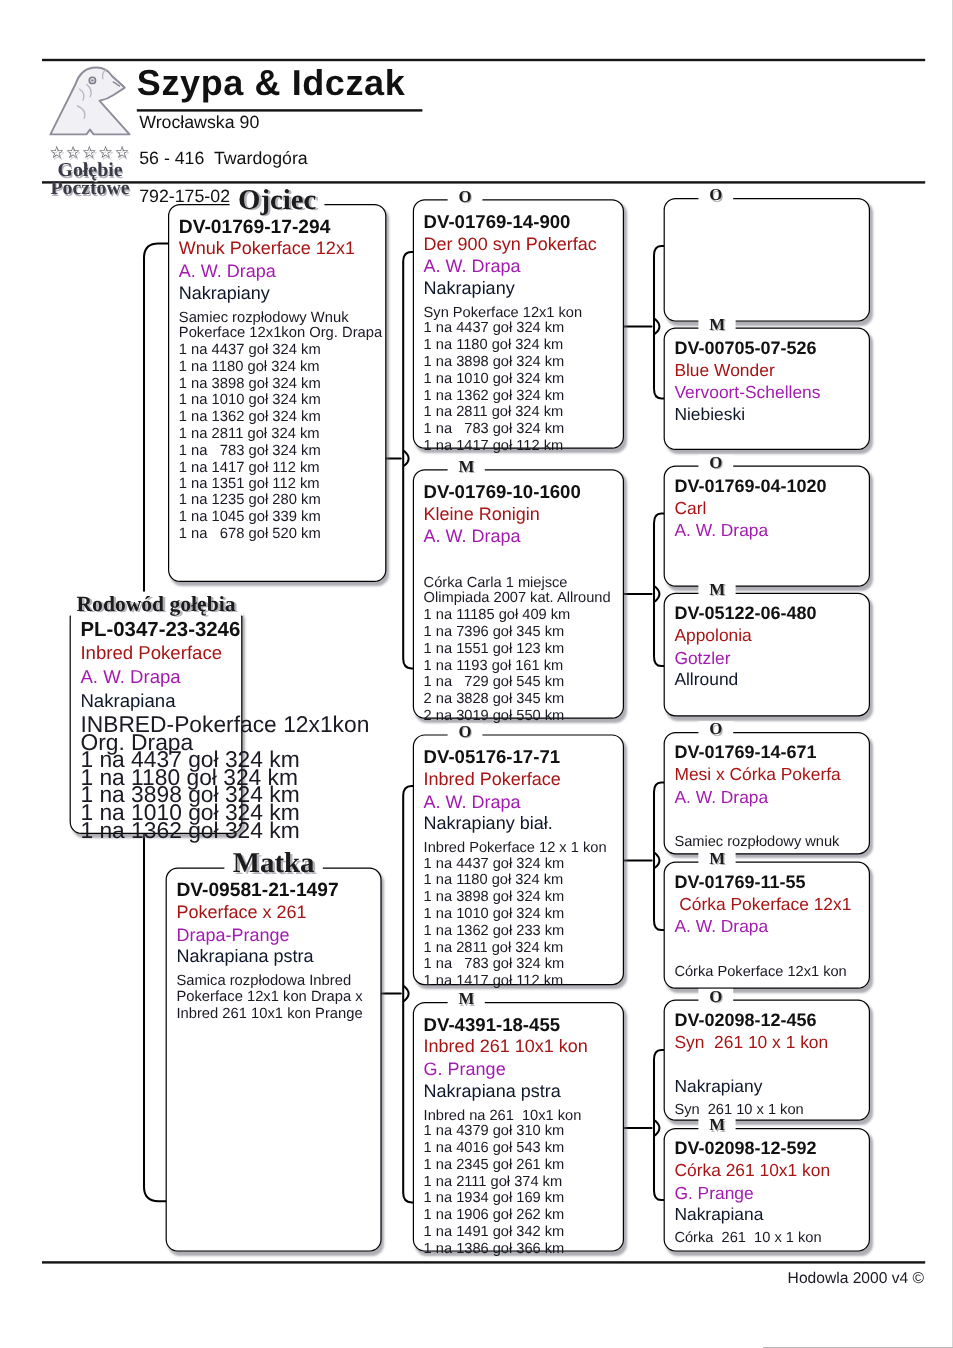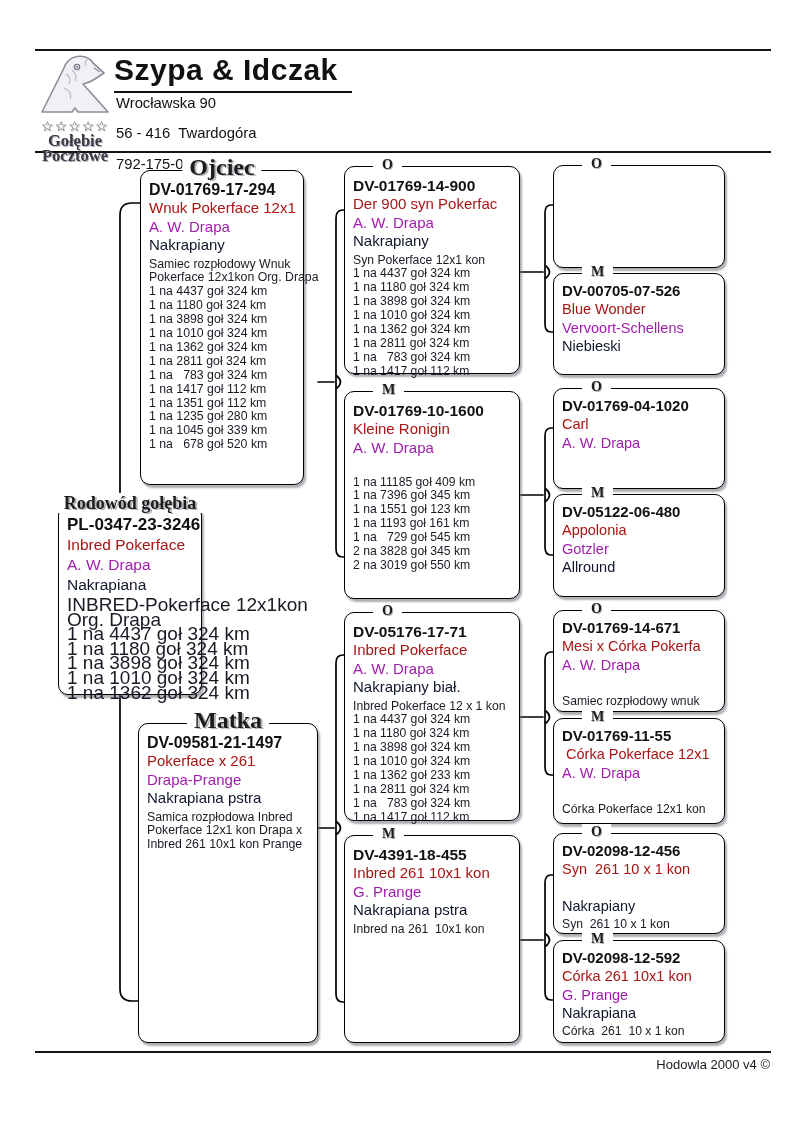--- a/index.html
+++ b/index.html
@@ -100,21 +100,21 @@
       <path d="M546,489 Q553,495 546,501"></path>
       <path d="M553,652 H551 Q545,652 545,660 V767 Q545,775 551,775 H553"></path>
       <path d="M520,717 H543"></path>
       <path d="M546,711 Q553,717 546,723"></path>
       <path d="M553,875 H551 Q545,875 545,883 V992 Q545,1000 551,1000 H553"></path>
       <path d="M520,940 H543"></path>
       <path d="M546,934 Q553,940 546,946"></path>
     </g>
   </svg>
 
-  <div class="pbox col-a" style="left:140px;top:170px;width:164px;height:315px;">
+  <div class="pbox col-a" style="left:140px;top:170px;width:182px;height:315px;">
     <div class="box-label big">Ojciec</div>
     <div class="ring">DV-01769-17-294</div>
     <div class="ln name">Wnuk Pokerface 12x1</div>
     <div class="ln breeder">A. W. Drapa</div>
     <div class="ln pcolor">Nakrapiany</div>
     <div class="desc">Samiec rozpłodowy Wnuk
 Pokerface 12x1kon Org. Drapa</div>
     <div class="results">1 na 4437 goł 324 km
 1 na 1180 goł 324 km
 1 na 3898 goł 324 km
@@ -171,20 +171,22 @@
 1 na   783 goł 324 km
 1 na 1417 goł 112 km</div>
   </div>
 
   <div class="pbox col-b" style="left:344px;top:391px;width:176px;height:208px;">
     <div class="box-label om">M</div>
     <div class="ring">DV-01769-10-1600</div>
     <div class="ln name">Kleine Ronigin</div>
     <div class="ln breeder">A. W. Drapa</div>
     <div class="ln pcolor"></div>
+    <div class="desc">Córka Carla 1 miejsce
+Olimpiada 2007 kat. Allround</div>
     <div class="results">1 na 11185 goł 409 km
 1 na 7396 goł 345 km
 1 na 1551 goł 123 km
 1 na 1193 goł 161 km
 1 na   729 goł 545 km
 2 na 3828 goł 345 km
 2 na 3019 goł 550 km</div>
   </div>
 
   <div class="pbox col-b" style="left:344px;top:612px;width:176px;height:209px;">
@@ -204,20 +206,28 @@
 1 na 1417 goł 112 km</div>
   </div>
 
   <div class="pbox col-b" style="left:344px;top:835px;width:176px;height:208px;">
     <div class="box-label om">M</div>
     <div class="ring">DV-4391-18-455</div>
     <div class="ln name">Inbred 261 10x1 kon</div>
     <div class="ln breeder">G. Prange</div>
     <div class="ln pcolor">Nakrapiana pstra</div>
     <div class="desc">Inbred na 261  10x1 kon</div>
+    <div class="results">1 na 4379 goł 310 km
+1 na 4016 goł 543 km
+1 na 2345 goł 261 km
+1 na 2111 goł 374 km
+1 na 1934 goł 169 km
+1 na 1906 goł 262 km
+1 na 1491 goł 342 km
+1 na 1386 goł 366 km</div>
   </div>
 
   <div class="pbox col-c" style="left:553px;top:165px;width:172px;height:103px;">
     <div class="box-label om">O</div>
     <div class="ring"></div>
   </div>
 
   <div class="pbox col-c" style="left:553px;top:273px;width:172px;height:102px;">
     <div class="box-label om">M</div>
     <div class="ring">DV-00705-07-526</div>

